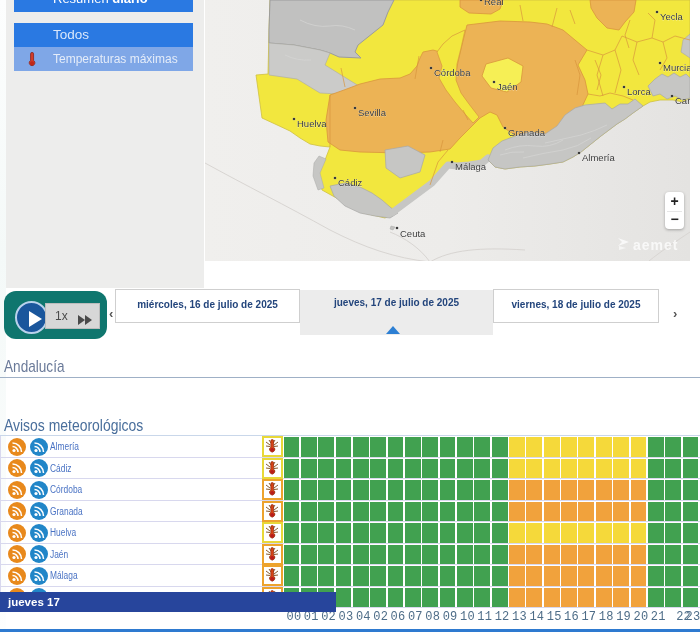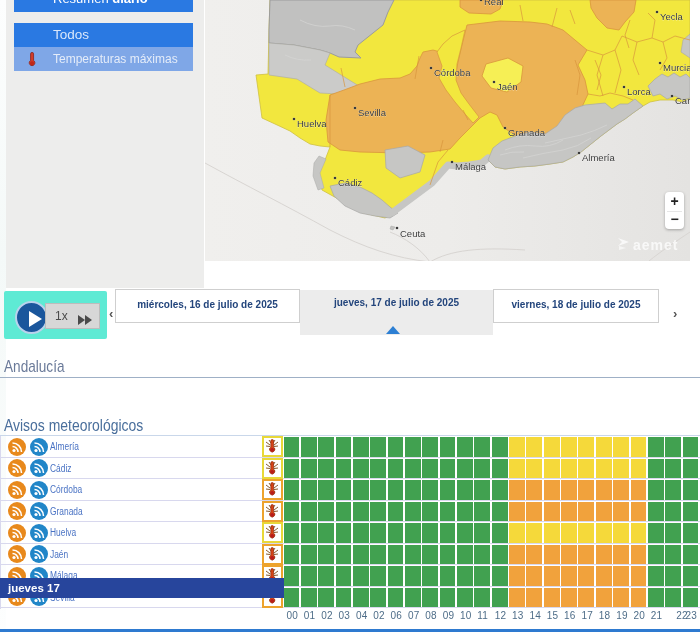--- a/index.html
+++ b/index.html
@@ -12,21 +12,21 @@
 .sbtn { position:absolute; left:8px; width:179px; height:24px; background:#2a79e2; color:#fff; font-size:13px; line-height:24px; padding-left:39px; white-space:nowrap; }
 #btn-resumen { top:-13px; height:25px; }
 #btn-todos { top:23px; color:#d9e7fb; font-size:13.5px; }
 #btn-temp { top:47px; background:#7fa7e7; color:#e4ecf9; font-size:12px; }
 #btn-temp .th { position:absolute; left:10px; top:4.5px; width:15px; height:15px; }
 
 
 #map { left:205px; top:0; width:485px; height:261px; }
 
 
-#player { left:4px; top:291px; width:103px; height:48px; background:#5eead4; border-radius:2px; }
+#player { left:4px; top:291px; width:103px; height:48px; background:#0f766e; border-radius:12px; }
 #playc { position:absolute; left:11px; top:10px; width:33px; height:33px; border-radius:50%; background:#1a569c; border:2px solid #b9d2ec; }
 #playc .tri { position:absolute; left:12px; top:8px; width:0; height:0; border-left:13px solid #fff; border-top:8px solid transparent; border-bottom:8px solid transparent; }
 #speedbox { position:absolute; left:41px; top:12px; width:55px; height:26px; background:#d7d7d7; border:1px solid #bcbcbc; }
 #speedbox .x1 { position:absolute; left:9px; top:5px; font-size:12px; color:#4a4a4a; }
 #speedbox .ff { position:absolute; right:7px; top:7px; }
 .ffi { display:inline-block; width:0; height:0; border-left:7px solid #4a4a4a; border-top:5px solid transparent; border-bottom:5px solid transparent; }
 #larr { left:109px; top:306px; font-size:13px; color:#555; font-weight:bold; z-index:5; }
 #rarr { left:673px; top:306px; font-size:13px; color:#555; font-weight:bold; }
 
 
@@ -51,23 +51,23 @@
 .pname { position:absolute; left:50px; top:5px; font-size:10px; color:#4a73c4; transform:scaleX(0.84); transform-origin:0 0; }
 .icell { position:absolute; left:262px; top:0; width:21px; height:21px; background:#fff; }
 .icell.y { border:2.5px solid #e8d838; }
 .icell.n { border:2.5px solid #eda32d; }
 .hcell { position:absolute; top:1px; height:19.5px; }
 .g { background:#41a150; }
 .y2 { background:#f5d93a; }
 .o2 { background:#f1a23c; }
 
 #hourlabels { left:283px; top:610px; width:417px; height:12px; }
-.hl { position:absolute; top:0; font-size:10px; color:#4e6d88; letter-spacing:0.2px; }
-
-#jbar { left:0; top:578px; width:284px; height:20px; background:#27459c; color:#fff; font-size:11.5px; font-weight:bold; line-height:20px; padding-left:8px; }
+.hl { position:absolute; top:0; font-size:12px; color:#4e6d88; letter-spacing:0.2px;font-family:Liberation Mono, monospace; }
+
+#jbar { left:0; top:592px; width:336px; height:20px; background:#27459c; color:#fff; font-size:11.5px; font-weight:bold; line-height:20px; padding-left:8px; }
 #bline { left:0; top:629px; width:700px; height:3px; background:#2e7ad0; }
 </style>
 </head>
 <body>
 <div id="page">
 
   <div class="abs" style="left:0;top:0;width:6px;height:633px;background:linear-gradient(180deg,#fdfefe 0%,#f4f9f8 40%,#fdfefe 100%);"></div>
 
   <div class="abs" id="sidebar">
     <div class="sbtn" id="btn-resumen">Resumen <b>diario</b></div>

